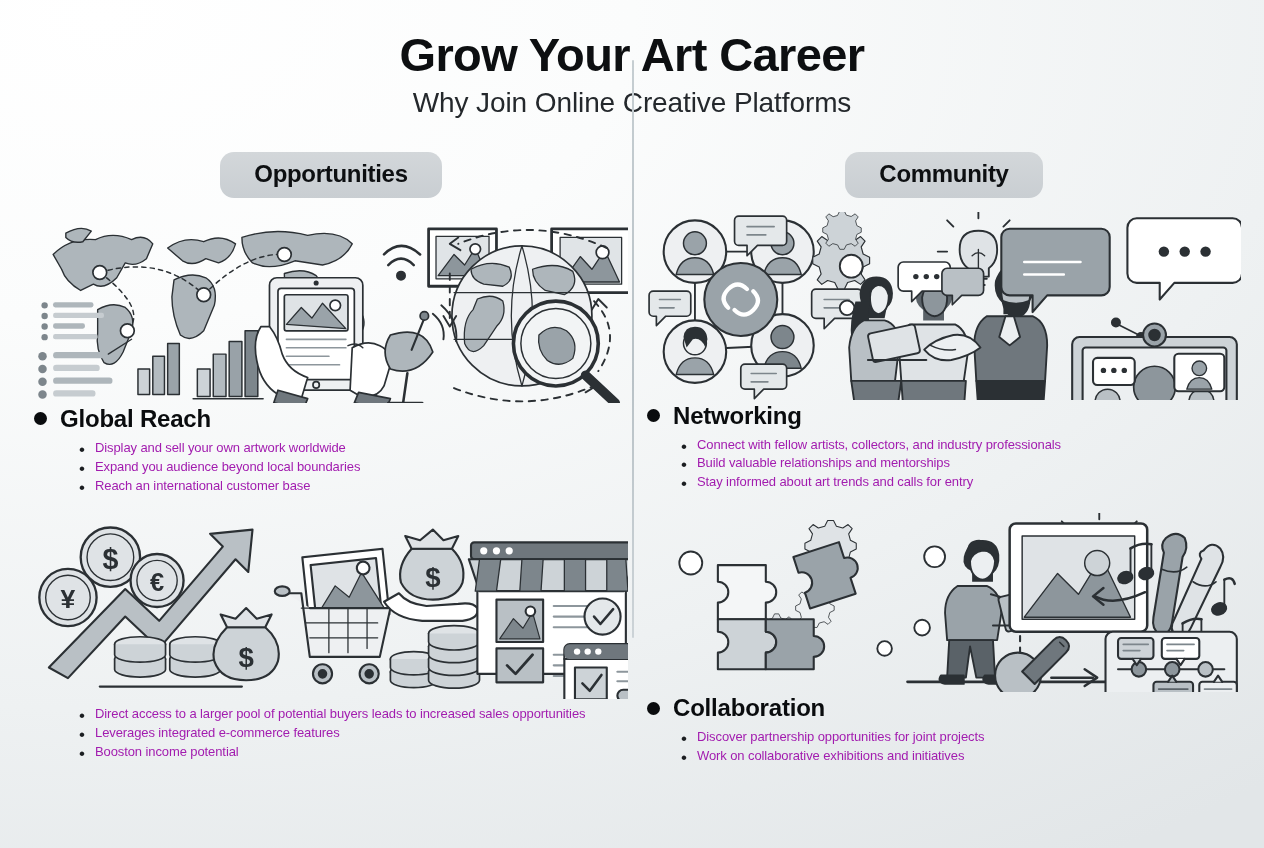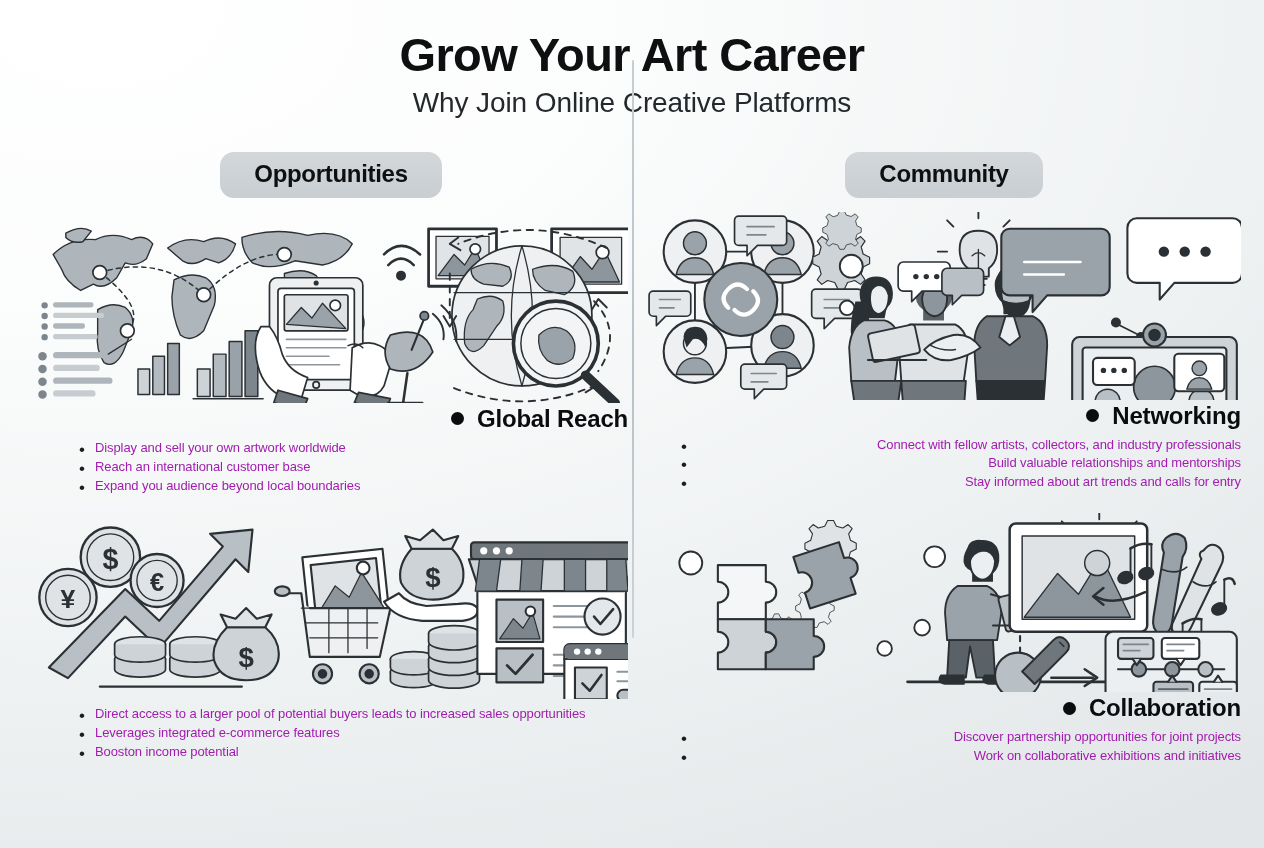--- a/index.html
+++ b/index.html
@@ -49,41 +49,40 @@
 
   .block{ position:relative; }
   .art{ position:relative; width:100%; }
   .art svg{ display:block; width:100%; height:auto; }
 
   .heading{
     display:flex; align-items:center; gap:13px;
     font-size:24px; font-weight:bold; color:#0a0c0e;
     letter-spacing:-0.2px;
     margin-top:2px;
-    justify-content:flex-end;
   }
   .dot{
     width:13px; height:13px; border-radius:50%;
     background:#0a0c0e; flex:0 0 auto;
   }
   ul.bullets{ list-style:none; margin-top:7px; }
   ul.bullets li{
     position:relative;
     font-size:13px; line-height:1.30;
     color:#a21caf;
     padding-left:20px;
     margin-bottom:2px;
     letter-spacing:-0.1px;
   }
   ul.bullets li::before{
     content:"•"; position:absolute; left:4px; top:-1px;
     font-size:17px; color:#1b1e21;
   }
   .ind-left{ margin-left:41px; }
-  .ind-right{ margin-left:30px;text-align:right; }
+  .ind-right{ margin-left:30px; }
 </style>
 </head>
 <body>
 
 <div class="page">
 
   <div class="header">
     <div class="title">Grow Your Art Career</div>
     <div class="subtitle">Why Join Online Creative Platforms</div>
   </div>
@@ -240,22 +239,22 @@
             </g>
           </svg>
         </div>
 
         <div class="heading">
           <span class="dot"></span>
           <span>Global Reach</span>
         </div>
         <ul class="bullets ind-left">
           <li>Display and sell your own artwork worldwide</li>
+          <li>Expand you audience beyond local boundaries</li>
           <li>Reach an international customer base</li>
-          <li>Expand you audience beyond local boundaries</li>
         </ul>
       </div>
 
       <div class="block" style="margin-top:24px;">
         <div class="art">
           <svg viewBox="0 0 560 170" xmlns="http://www.w3.org/2000/svg">
             <g fill="none" stroke="#2b3034" stroke-width="1.6" stroke-linecap="round" stroke-linejoin="round">
 
               <circle cx="32" cy="74" r="27" fill="#dfe3e6" stroke-width="2.2"></circle>
               <circle cx="32" cy="74" r="21" fill="none" stroke-width="1.3"></circle>

